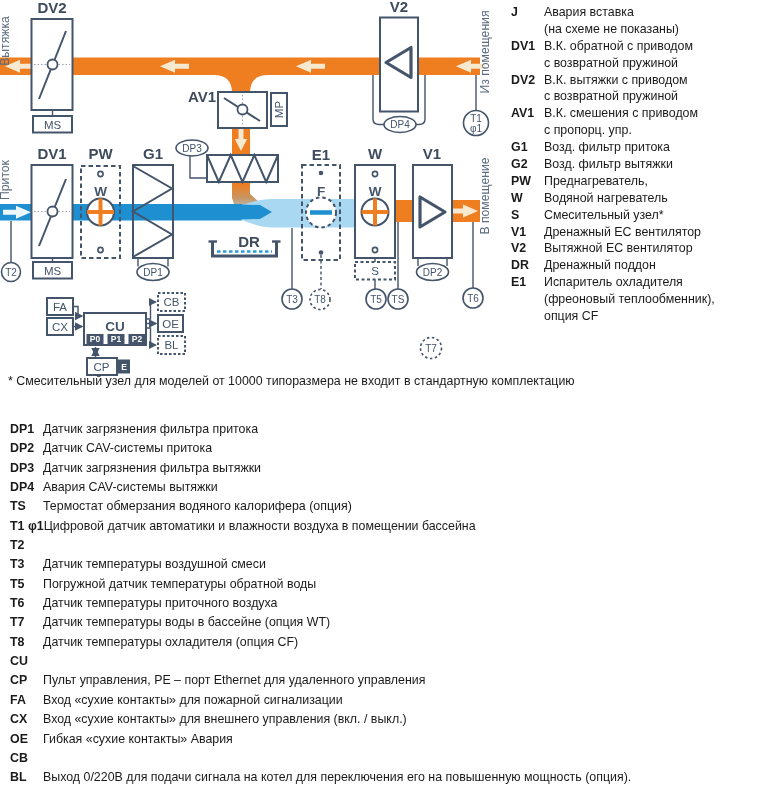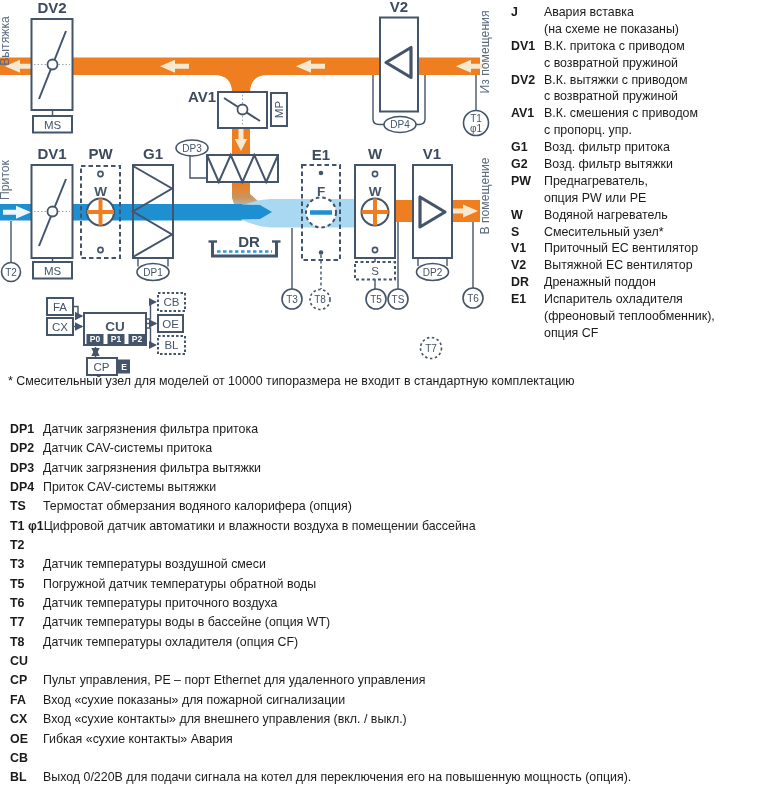--- a/index.html
+++ b/index.html
@@ -291,21 +291,21 @@
   <div class="lr-row">
       <b class="k">J</b>
       <span>Авария вставка</span>
     </div>
   <div class="lr-row">
       <b class="k"></b>
       <span>(на схеме не показаны)</span>
     </div>
   <div class="lr-row">
       <b class="k">DV1</b>
-      <span>В.К. притока с приводом</span>
+      <span>В.К. обратной с приводом</span>
     </div>
   <div class="lr-row">
       <b class="k"></b>
       <span>с возвратной пружиной</span>
     </div>
   <div class="lr-row">
       <b class="k">DV2</b>
       <span>В.К. вытяжки с приводом</span>
     </div>
   <div class="lr-row">
@@ -326,34 +326,30 @@
     </div>
   <div class="lr-row">
       <b class="k">G2</b>
       <span>Возд. фильтр вытяжки</span>
     </div>
   <div class="lr-row">
       <b class="k">PW</b>
       <span>Преднагреватель,</span>
     </div>
   <div class="lr-row">
-      <b class="k"></b>
-      <span>опция PW или PE</span>
-    </div>
-  <div class="lr-row">
       <b class="k">W</b>
       <span>Водяной нагреватель</span>
     </div>
   <div class="lr-row">
       <b class="k">S</b>
       <span>Смесительный узел*</span>
     </div>
   <div class="lr-row">
       <b class="k">V1</b>
-      <span>Приточный EC вентилятор</span>
+      <span>Дренажный EC вентилятор</span>
     </div>
   <div class="lr-row">
       <b class="k">V2</b>
       <span>Вытяжной EC вентилятор</span>
     </div>
   <div class="lr-row">
       <b class="k">DR</b>
       <span>Дренажный поддон</span>
     </div>
   <div class="lr-row">
@@ -380,21 +376,21 @@
   <div class="lb-row">
       <b class="k">DP2</b>
       <span>Датчик CAV-системы притока</span>
     </div>
   <div class="lb-row">
       <b class="k">DP3</b>
       <span>Датчик загрязнения фильтра вытяжки</span>
     </div>
   <div class="lb-row">
       <b class="k">DP4</b>
-      <span>Приток CAV-системы вытяжки</span>
+      <span>Авария CAV-системы вытяжки</span>
     </div>
   <div class="lb-row">
       <b class="k">TS</b>
       <span>Термостат обмерзания водяного калорифера (опция)</span>
     </div>
   <div class="lb-row">
       <b class="k">T1 φ1</b>
       <span>Цифровой датчик автоматики и влажности воздуха в помещении бассейна</span>
     </div>
   <div class="lb-row">
@@ -422,21 +418,21 @@
     </div>
   <div class="lb-row">
       <b class="k">CU</b>
     </div>
   <div class="lb-row">
       <b class="k">CP</b>
       <span>Пульт управления, PE – порт Ethernet для удаленного управления</span>
     </div>
   <div class="lb-row">
       <b class="k">FA</b>
-      <span>Вход «сухие показаны» для пожарной сигнализации</span>
+      <span>Вход «сухие контакты» для пожарной сигнализации</span>
     </div>
   <div class="lb-row">
       <b class="k">CX</b>
       <span>Вход  «сухие контакты» для внешнего управления (вкл. / выкл.)</span>
     </div>
   <div class="lb-row">
       <b class="k">OE</b>
       <span>Гибкая «сухие контакты» Авария</span>
     </div>
   <div class="lb-row">

